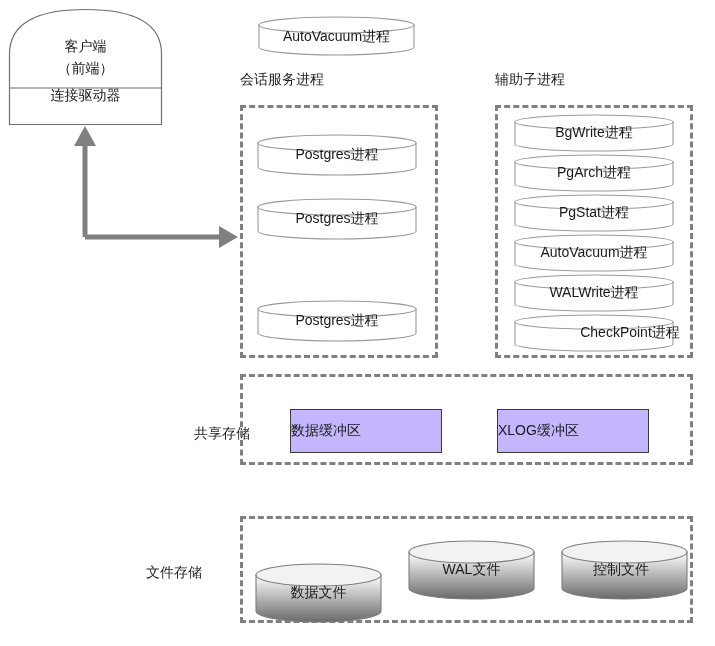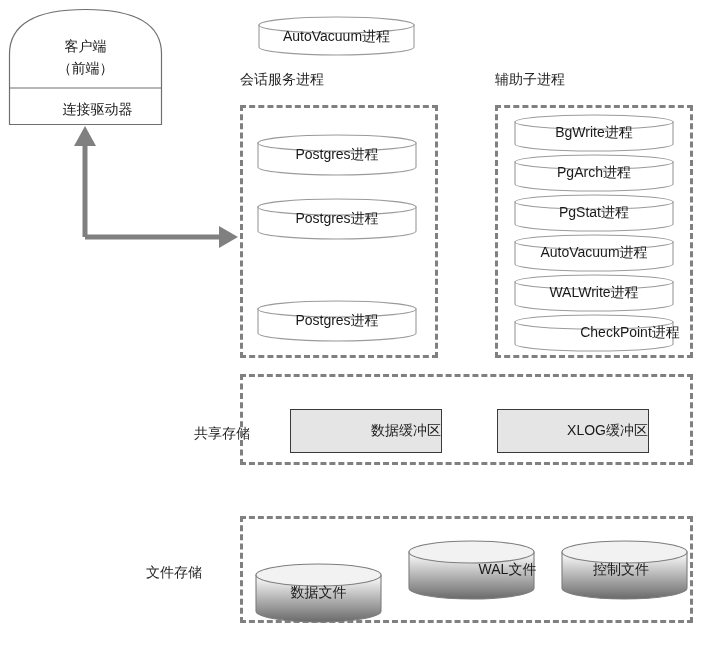--- a/index.html
+++ b/index.html
@@ -37,24 +37,24 @@
     box-sizing: border-box;
     border: 3px dashed #808080;
     background: transparent;
   }
 
   
   .rect-box {
     position: absolute;
     box-sizing: border-box;
     border: 1px solid #3a3a3a;
-    background: #e5e5e5;
+    background: #c4b5fd;
     display: flex;
     align-items: center;
-    justify-content: flex-end;
+    justify-content: flex-start;
     font-size: 14px;
     color: #1a1a1a;
   }
 
   
   .client-wrap { position: absolute; }
   .client-wrap svg { display: block; }
   .client-text {
     position: absolute;
     left: 0;
@@ -89,21 +89,21 @@
 
 <div class="stage">
 
   <div class="client-wrap" id="client-wrap" style="left: 8px; top: 8px; width: 155px; height: 118px;">
     <svg width="155" height="118" viewBox="0 0 155 118">
       <path d="M 1.5 116.5 L 1.5 46 Q 1.5 1.5 77.5 1.5 Q 153.5 1.5 153.5 46 L 153.5 116.5 Z" fill="#ffffff" stroke="#6f6f6f" stroke-width="1.2"></path>
       <line x1="1.5" y1="80" x2="153.5" y2="80" stroke="#6f6f6f" stroke-width="1.2"></line>
     </svg>
     <div class="client-text" style="top:28px;">客户端</div>
     <div class="client-text" style="top:50px;">（前端）</div>
-    <div class="client-text" style="top:91px;padding-left:12px;">连接驱动器</div>
+    <div class="client-text" style="top:77px;">连接驱动器</div>
   </div>
 
   <div class="connector">
     <svg width="715" height="646" viewBox="0 0 715 646">
 
       <line x1="85" y1="237" x2="85" y2="140" stroke="#808080" stroke-width="5"></line>
 
       <line x1="85" y1="237" x2="228" y2="237" stroke="#808080" stroke-width="5"></line>
 
       <polygon points="85,126 74,146 96,146" fill="#808080"></polygon>
@@ -223,21 +223,21 @@
         <svg width="127" height="60" viewBox="0 0 127 60" preserveAspectRatio="none">
           <defs>
             <linearGradient id="fileGrad1" x1="0" y1="0" x2="0" y2="1">
               <stop offset="0%" stop-color="#ffffff"></stop>
               <stop offset="100%" stop-color="#6a6a6a"></stop>
             </linearGradient>
           </defs>
           <path d="M 1 12 L 1 48 A 62.5 11 0 0 0 126 48 L 126 12 Z" fill="url(#fileGrad1)" stroke="#7d7d7d" stroke-width="1.1"></path>
           <ellipse cx="63.5" cy="12" rx="62.5" ry="11" fill="#f2f2f2" stroke="#7d7d7d" stroke-width="1.1"></ellipse>
         </svg>
-        <div class="cyl-label" style="top: 21px; padding-left: 36px;">WAL文件</div>
+        <div class="cyl-label" style="top: 21px;">WAL文件</div>
       </div>
       <div class="cyl" style="left: 561px; top: 540px; width: 120px; height: 60px;">
         <svg width="127" height="60" viewBox="0 0 127 60" preserveAspectRatio="none">
           <defs>
             <linearGradient id="fileGrad2" x1="0" y1="0" x2="0" y2="1">
               <stop offset="0%" stop-color="#ffffff"></stop>
               <stop offset="100%" stop-color="#6a6a6a"></stop>
             </linearGradient>
           </defs>
           <path d="M 1 12 L 1 48 A 62.5 11 0 0 0 126 48 L 126 12 Z" fill="url(#fileGrad2)" stroke="#7d7d7d" stroke-width="1.1"></path>

